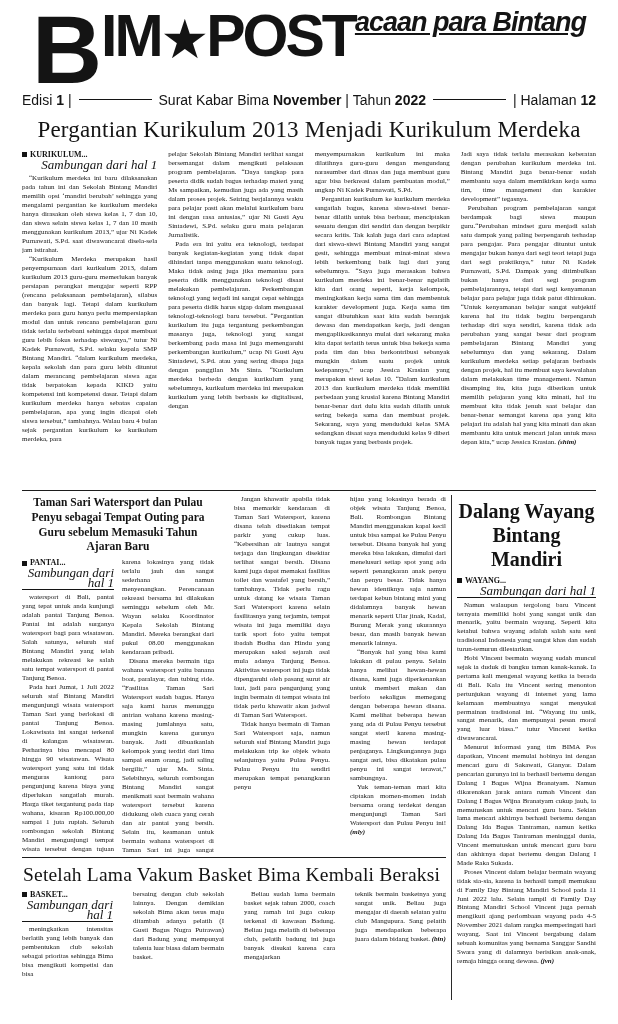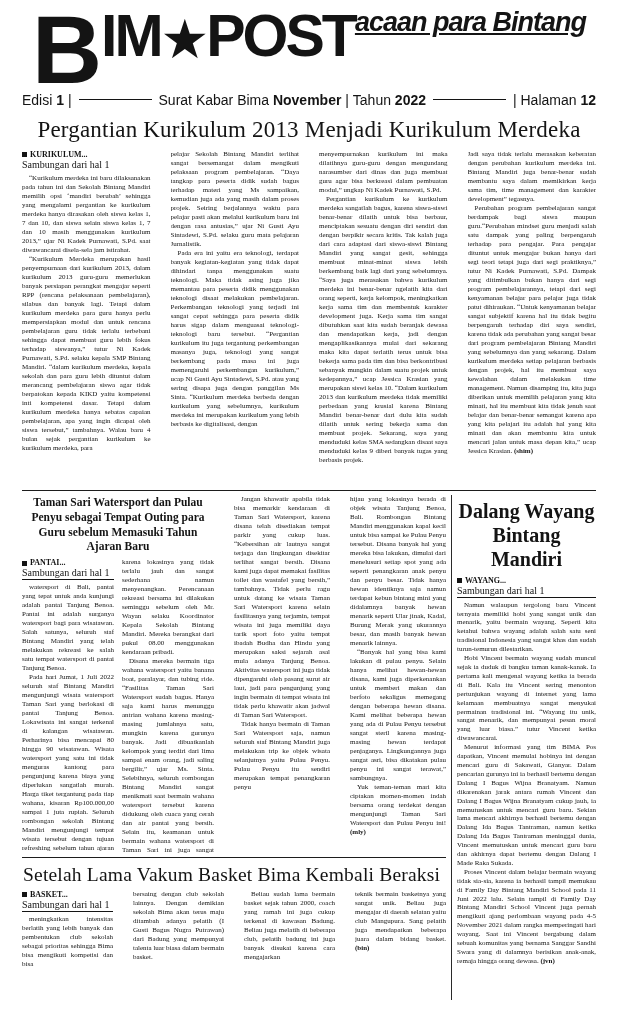--- a/index.html
+++ b/index.html
@@ -21,33 +21,33 @@
   
   .dateline { display:flex; align-items:center; margin-top:4px;
               font-family:"Liberation Sans","DejaVu Sans",sans-serif; font-size:14px; white-space:nowrap; }
   .dl-rule { flex:1; border-top:1.6px solid #141414; margin:0 7px; }
   
   .headline-main { font-size:23px; font-weight:normal; text-align:center; margin:9px 0 7px 0; letter-spacing:0.2px; }
   .headline-a2 { font-size:11.5px; font-weight:bold; text-align:center; line-height:1.3; margin-bottom:4px; }
   .headline-a3 { font-size:20px; font-weight:bold; text-align:center; line-height:1.2; margin:2px 0 5px 0; }
   .headline-a4 { font-size:19.5px; font-weight:normal; text-align:left; letter-spacing:0.2px; margin:2px 0 4px 1px; white-space:nowrap; }
   
-  .a1-cols { display:flex; gap:20px; height:336px; overflow:hidden; }
+  .a1-cols { display:flex; gap:11px; height:336px; overflow:hidden; }
   .a1-cols .col { flex:1; }
   .col { overflow:hidden; }
   .col p, .mid-right p {
     font-size:7px; line-height:9px; text-align:justify; text-indent:7px;
   }
   p.cont { text-indent:0; }
-  .sign { font-weight:bold; }
+  .sign { font-weight:bold;font-style:italic; }
   
   .tagblock { margin-bottom:3px; }
   .tag-row { display:flex; align-items:center; gap:3px; font-size:8px; font-weight:bold; line-height:10px; }
   .sq { width:5px; height:5px; background:#141414; display:inline-block; flex:0 0 auto; }
-  .cont-line { font-size:10px; line-height:10px; padding-bottom:1px; }
+  .cont-line { font-style:italic; font-size:13px; line-height:10px; text-align:right; padding-bottom:1px; }
   .tag-underline .cont-line { border-bottom:1px solid #141414; }
   
   .hrule { border-top:1px solid #1d1d1d; margin:4px 0; }
   .vrule { border-left:1px solid #2a2a2a; margin:0 5px; }
   
   .mid { display:flex; height:505px; overflow:hidden; margin-top:2px; }
   .mid-left { width:424px; flex:0 0 auto; display:flex; flex-direction:column; }
   .mid-right { flex:1; overflow:hidden; padding-top:2px; }
   .mid-right p { line-height:8.9px; }
   .a2-top { display:flex; gap:20px; height:358px; overflow:hidden; }

